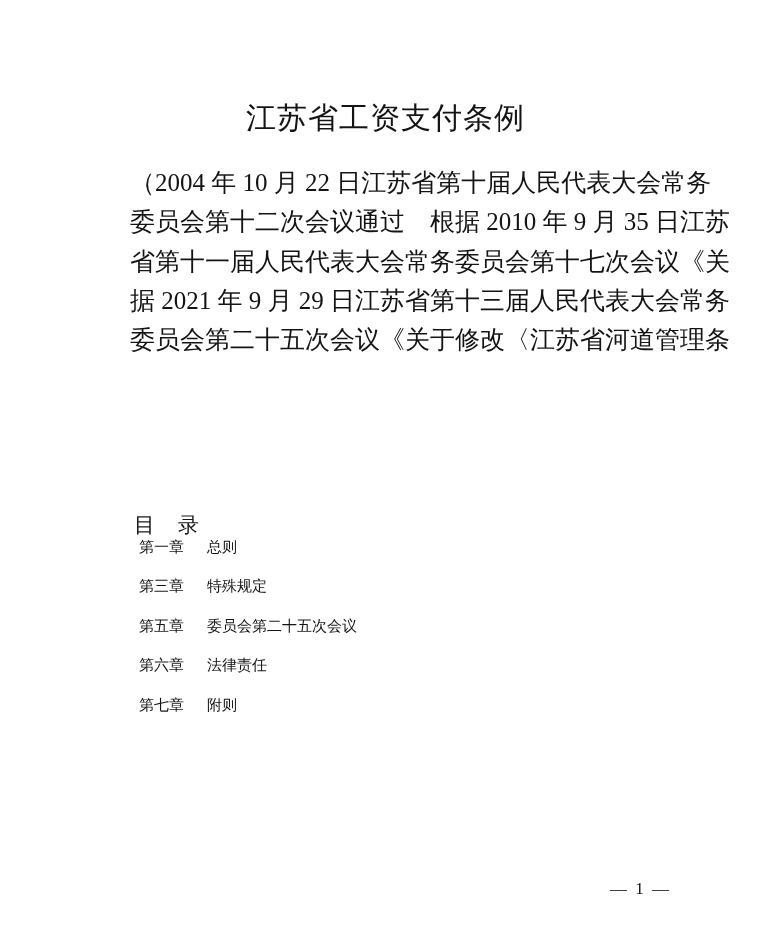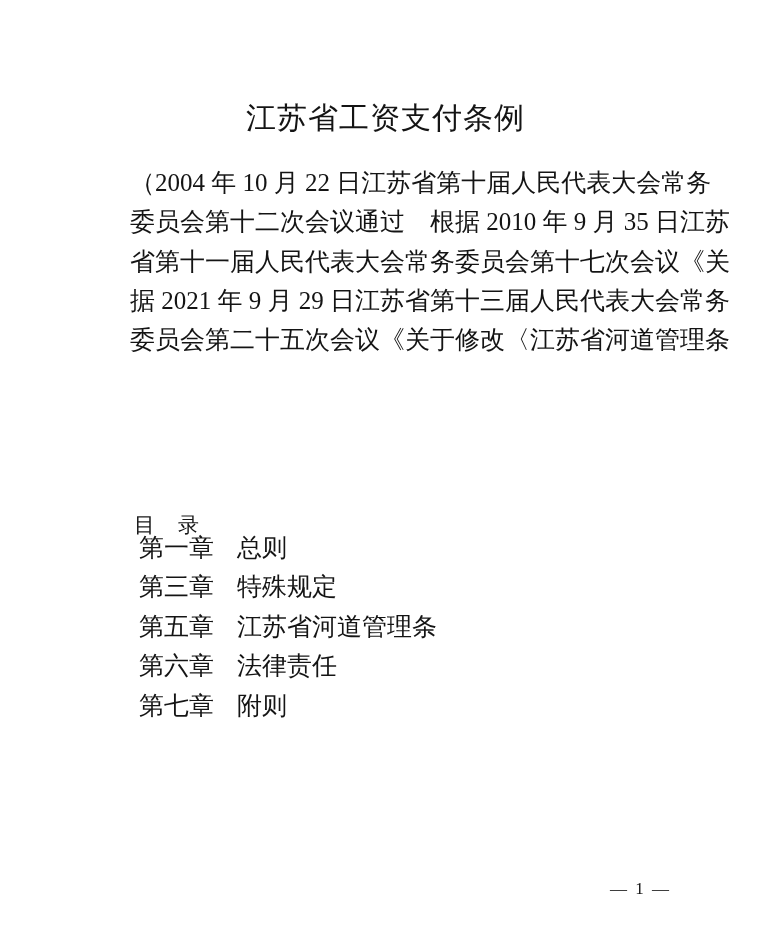--- a/index.html
+++ b/index.html
@@ -61,21 +61,21 @@
   }
   .toc {
     position: absolute;
     top: 528px;
     left: 139px;
     width: 506px;
   }
   .toc-row {
     height: 39.4px;
     line-height: 39.4px;
-    font-size: 25px;
+    font-size: 15px;
     white-space: nowrap;
   }
   .toc-chapter {
     display: inline-block;
     margin-right: 23px;
   }
   .page-number {
     position: absolute;
     top: 879px;
     right: 100px;
@@ -102,21 +102,21 @@
   <div class="toc-heading">目　录</div>
 
   <div class="toc">
     <div class="toc-row">
       <span class="toc-chapter">第一章</span><span class="toc-title">总则</span>
     </div>
     <div class="toc-row">
       <span class="toc-chapter">第三章</span><span class="toc-title">特殊规定</span>
     </div>
     <div class="toc-row">
-      <span class="toc-chapter">第五章</span><span class="toc-title">江苏省河道管理条</span>
+      <span class="toc-chapter">第五章</span><span class="toc-title">委员会第二十五次会议</span>
     </div>
     <div class="toc-row">
       <span class="toc-chapter">第六章</span><span class="toc-title">法律责任</span>
     </div>
     <div class="toc-row">
       <span class="toc-chapter">第七章</span><span class="toc-title">附则</span>
     </div>
   </div>
 
   <div class="page-number">— 1 —</div>

